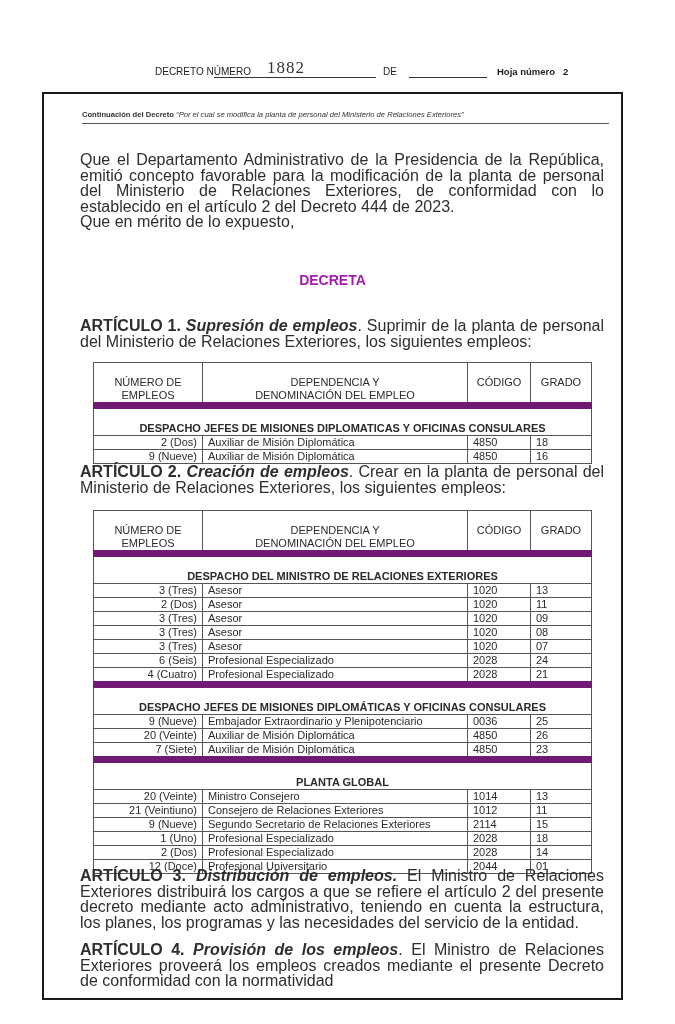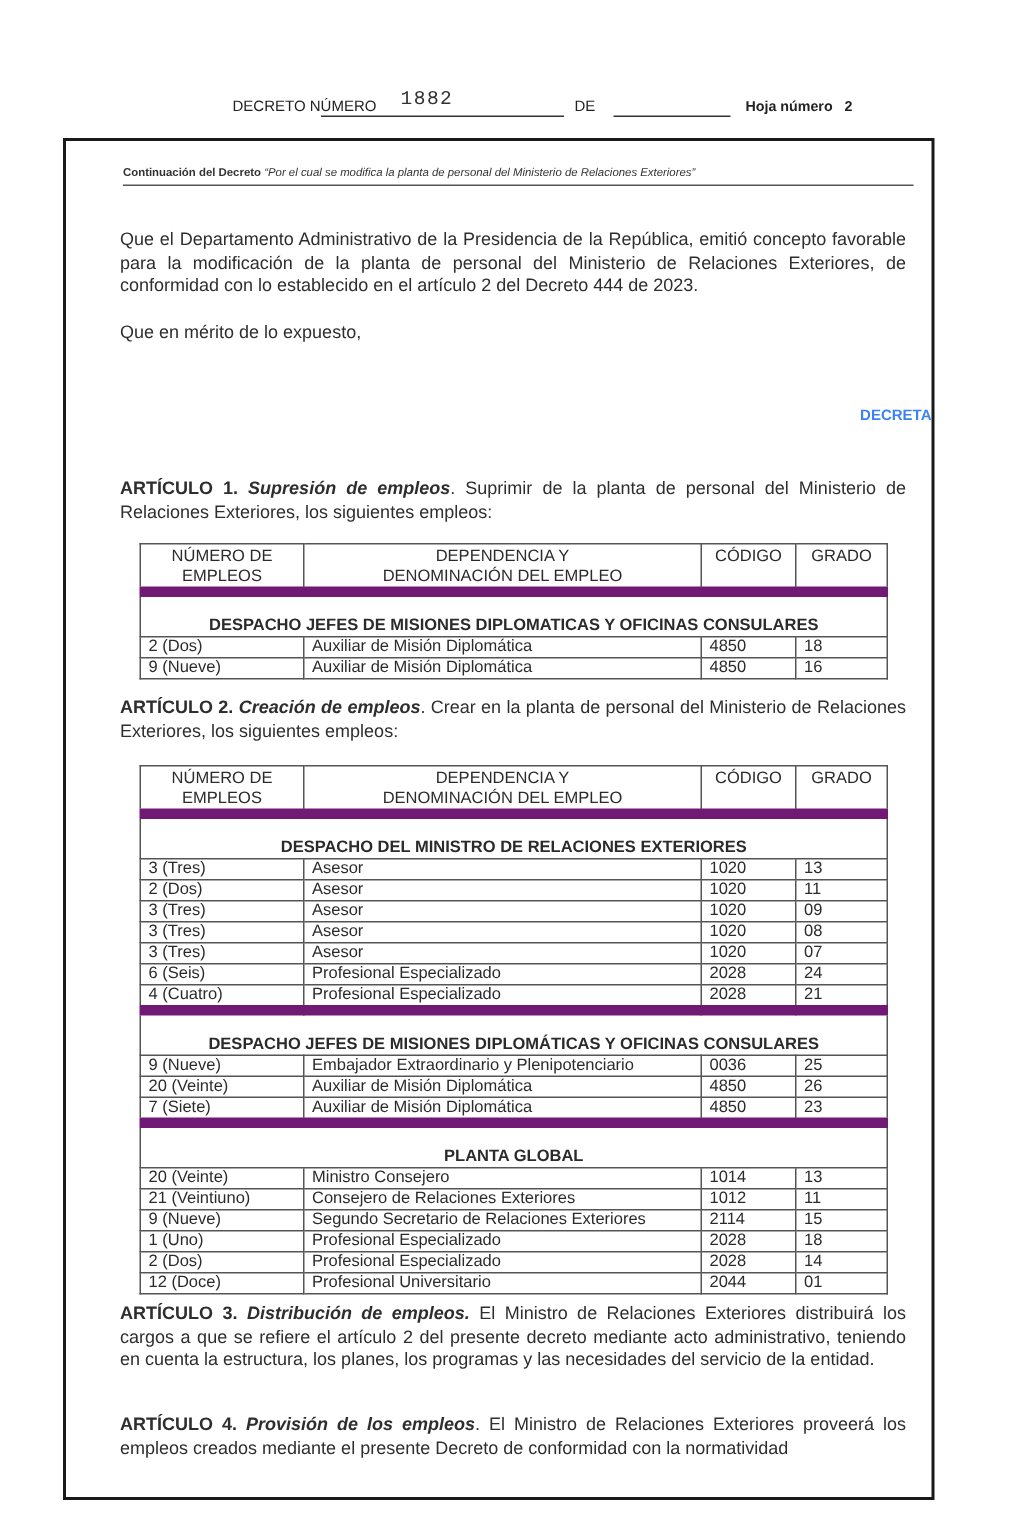--- a/index.html
+++ b/index.html
@@ -1,40 +1,40 @@
 <!DOCTYPE html>
 <html><head>
 <meta charset="utf-8">
 <style>
   html, body { margin:0; padding:0; background:#ffffff; }
   body { width:675px; height:1024px; position:relative; overflow:hidden;
          font-family:"Liberation Sans", sans-serif; color:#2a2a2a; }
   .hdr { position:absolute; top:60px; left:107px; width:480px; height:22px; font-size:10px; color:#222; }
   .hdr .lbl1 { position:absolute; left:0; top:6px;margin-left:48px; }
   .hdr .line1 { position:absolute; left:107px; top:17px; width:162px; border-bottom:1px solid #333; }
-  .hdr .num { position:absolute; left:160px; top:-2px; font-family:Liberation Mono, monospace; font-size:13px; color:#333; letter-spacing:1px; }
+  .hdr .num { position:absolute; left:160px; top:-2px; font-family:Liberation Serif, serif; font-size:17px; color:#333; letter-spacing:1px; }
   .hdr .lbl2 { position:absolute; left:276px; top:6px; }
   .hdr .line2 { position:absolute; left:302px; top:17px; width:78px; border-bottom:1px solid #333; }
   .hdr .lbl3 { position:absolute; left:390px; top:6px; font-weight:bold; font-size:9.5px; }
   .frame { position:absolute; left:42px; top:92px; width:581px; height:908px;
            border:2px solid #1a1a1a; box-sizing:border-box; }
   .cont { position:absolute; left:38px; top:16px; width:527px; font-size:7.6px; color:#333;
           padding-bottom:4px; border-bottom:1.2px solid #555; white-space:nowrap; }
   .cont .lead { font-weight:bold; }
   .cont .quote { font-style:italic; }
-  .para { position:absolute; left:36px; width:524px; font-size:12px; line-height:15.5px;
+  .para { position:absolute; left:36px; width:524px; font-size:16px; line-height:15.5px;
           text-align:justify; color:#2e2e2e; }
-  .decreta { position:absolute; left:0; width:100%; text-align:right; top:178px;
-             font-weight:bold; font-size:10px; color:#3b82f6; }
+  .decreta { position:absolute; left:0; width:100%; text-align:center; top:178px;
+             font-weight:bold; font-size:14px; color:#a21caf; }
   .art-title { font-weight:bold; }
   .art-sub { font-weight:bold; font-style:italic; }
   table.emp { position:absolute; left:49px; border-collapse:collapse; font-size:11px; color:#2b2b2b; }
   table.emp td, table.emp th { border:1px solid #555; padding:0 5px; height:13px; line-height:13px; }
-  table.emp th { font-weight:normal; text-align:center; vertical-align:top; padding-top:2px; height:26px; line-height:13px;margin-top:19px; }
-  table.emp td.num { text-align:left;margin-top:44px; }
+  table.emp th { font-weight:normal; text-align:center; vertical-align:top; padding-top:13px; height:26px; line-height:13px;margin-top:19px; }
+  table.emp td.num { text-align:right;margin-top:44px; }
   table.emp td.cod, table.emp td.gra { }
   table.emp tr.sect td { border-top:7px solid #701a75; text-align:center; font-weight:bold; vertical-align:bottom;
                          height:26px; line-height:13px; font-size:11px; padding-bottom:0; }
   .c1 { width:98px; } .c2 { width:254px; } .c3 { width:52px; } .c4 { width:50px; }
 </style>
 </head>
 <body>
 
 <div class="hdr">
   <span class="lbl1">DECRETO NÚMERO</span>

